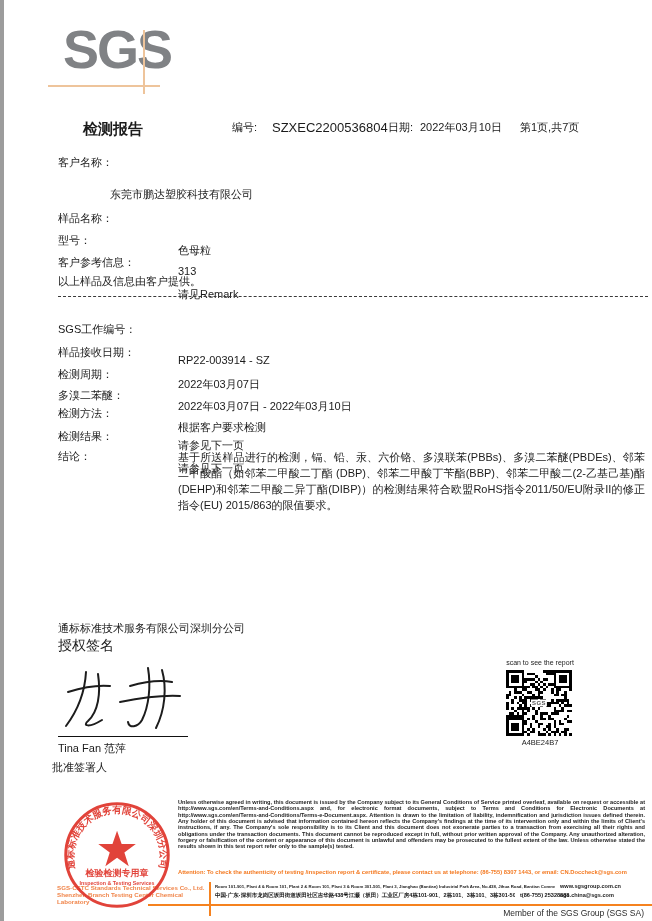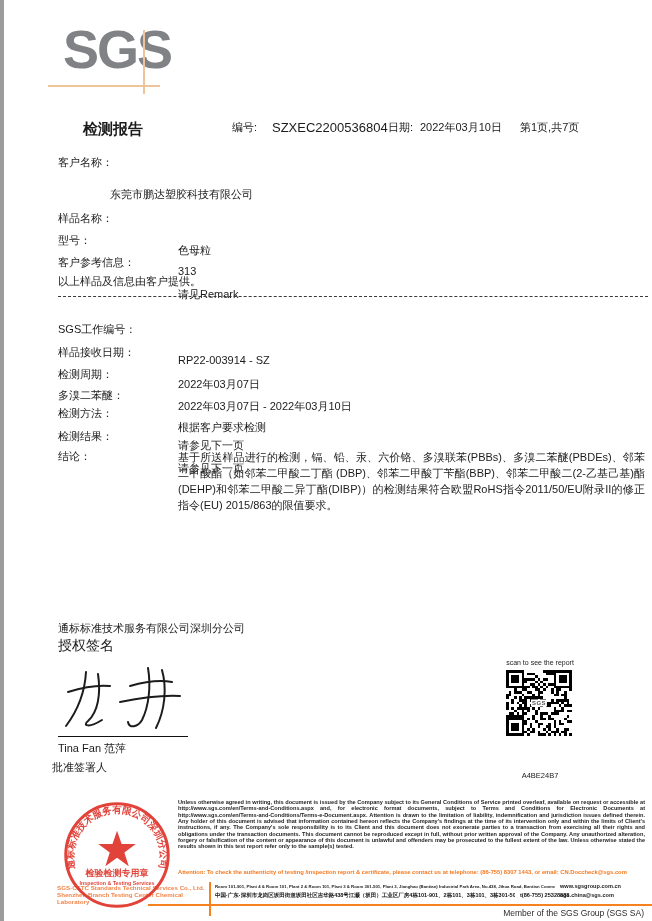--- a/index.html
+++ b/index.html
@@ -45,21 +45,21 @@
   .qr-caption{position:absolute;left:492px;top:659px;width:96px;font-size:7px;text-align:center;color:#222;}
   .qr-wrap{position:absolute;left:506px;top:670px;width:66px;height:66px;background:#fff;}
   .qr{display:grid;grid-template-columns:repeat(25,1fr);grid-template-rows:repeat(25,1fr);
       width:66px;height:66px;}
   .qr i{display:block;}
   .qr i.d{background:#000;}
   .qr-label{position:absolute;left:50%;top:50%;transform:translate(-50%,-50%);
             background:#fff;font-size:6px;font-weight:bold;color:#555;padding:0 1px;line-height:7px;
             letter-spacing:0.5px;}
   .qr-code-text{position:absolute;left:492px;top:738px;width:96px;font-size:7.5px;
-                text-align:center;color:#222;margin-top:33px;}
+                text-align:center;color:#222;}
 
   
   .disclaimer{position:absolute;left:178px;top:799px;width:467px;font-size:5.6px;
               line-height:6.35px;text-align:justify;color:#1e1e1e;font-weight:bold;}
   .attention{position:absolute;left:178px;top:869px;width:467px;font-size:5.8px;
              line-height:6.5px;color:#f47920;font-weight:bold;}
   .addr-en{position:absolute;left:215px;top:884px;width:340px;font-size:4.3px;color:#222;
            white-space:nowrap;overflow:hidden;font-weight:bold;}
   .website{position:absolute;left:560px;top:883px;font-size:5.6px;color:#222;font-weight:bold;}
   .addr-cn{position:absolute;left:215px;top:892px;width:300px;font-size:5.5px;color:#111;

